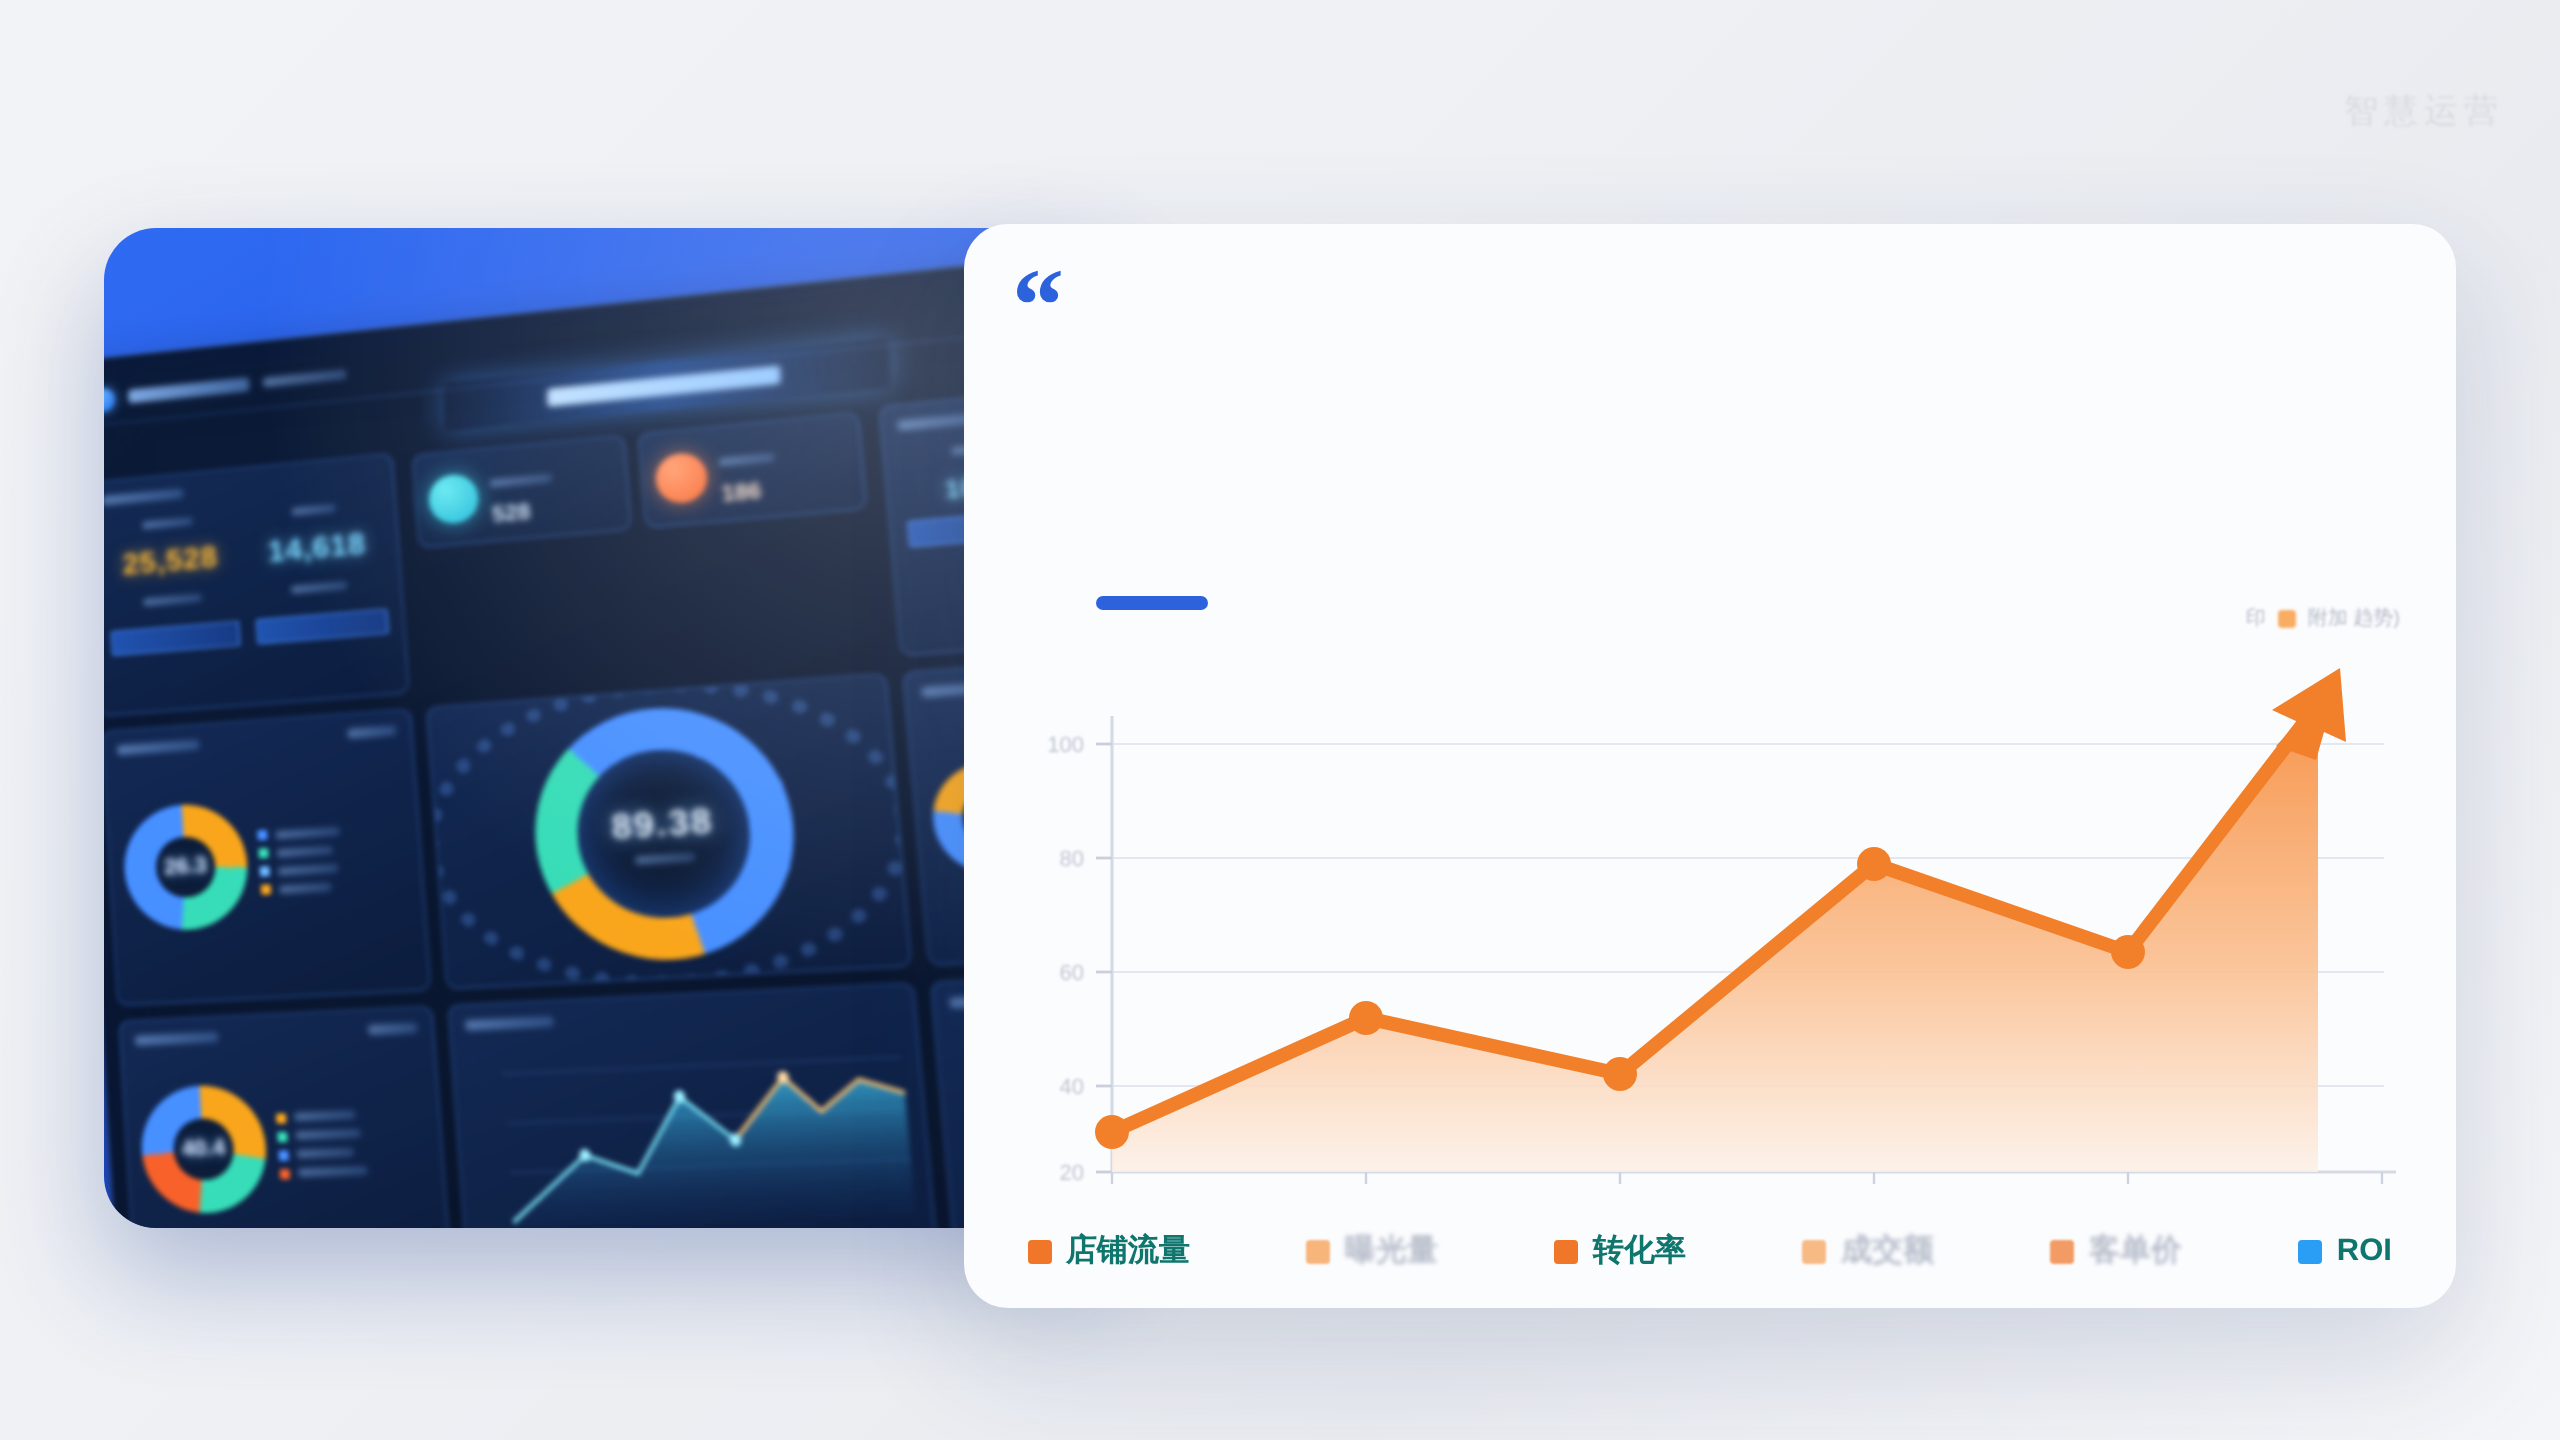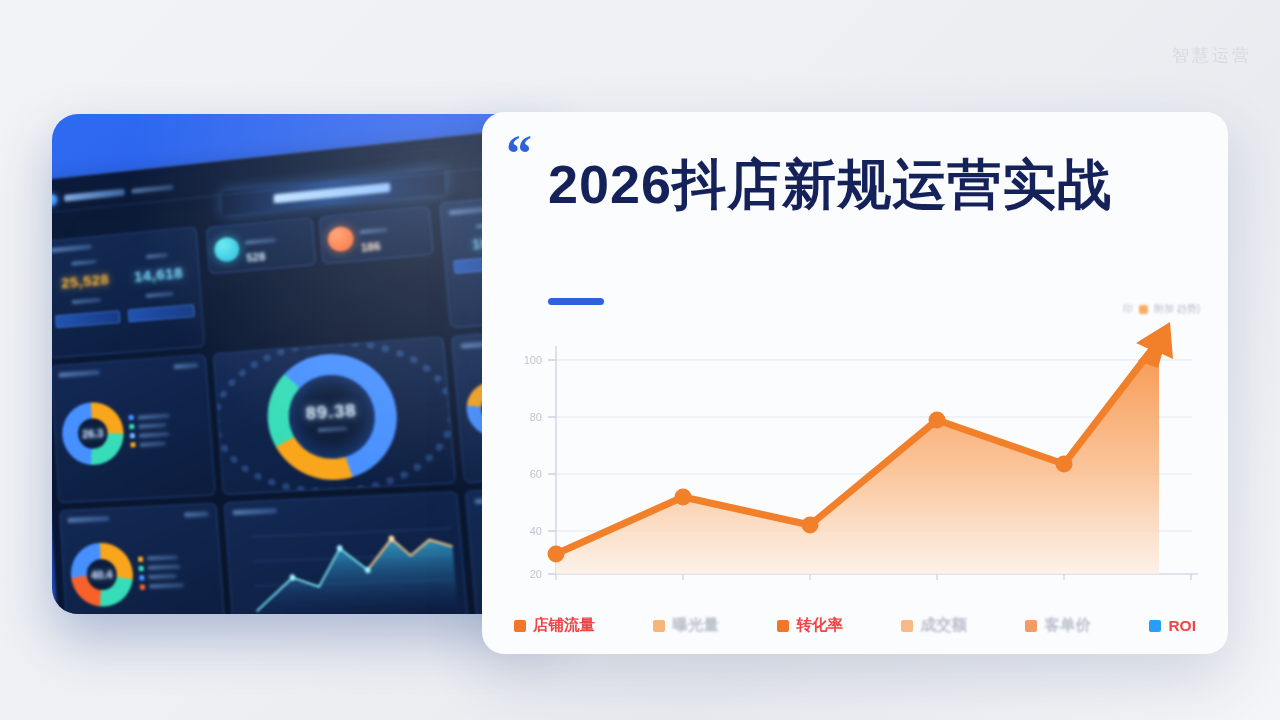--- a/index.html
+++ b/index.html
@@ -244,37 +244,37 @@
     display: flex; align-items: center; gap: 6px;
     filter: blur(.9px);
     opacity:.75;
   }
   .cml-txt { font-size:10px; color:#9aa3b5; }
   .cml-sq { width:9px; height:9px; border-radius:2px; background:#f79330; }
 
   
   .chart {
     position: absolute;
-    left: 16px; top: 200px;
+    left: 16px; top: 212px;
     width: 714px; height: 292px;
   }
   .chart svg { display:block; width:100%; height:100%; }
 
   
   .legend {
     position: absolute;
     left: 14px; right: 14px; bottom: 18px;
     display: flex;
     align-items: center;
     justify-content: space-between;
     padding: 0 18px;
   }
   .leg-item { display:flex; align-items:center; gap:7px; }
   .leg-sq { width:12px; height:12px; border-radius:2px; flex:none; }
-  .leg-label { font-size:15.5px; font-weight:700; color:#ef4444; white-space:nowrap; }
+  .leg-label { font-size:15.5px; font-weight:700; color:#0f766e; white-space:nowrap; }
   .leg-item.faded .leg-label { color:#b9bfcc; font-weight:600; filter: blur(1.1px); }
   .leg-item.faded .leg-sq { opacity:.72; filter: blur(.5px); }
 </style>
 </head>
 <body>
 
 <div id="stage">
 
   <div class="watermark">智慧运营</div>
 
@@ -493,21 +493,20 @@
 
         </div>
       </div>
     </div>
   </div>
 
   <div class="right-card">
 
     <div class="quote-mark">“</div>
 
-    <h1 class="headline">2026抖店新规运营实战</h1>
     <div class="accent-bar"></div>
 
     <div class="chart-minilegend">
       <span class="cml-txt">印</span>
       <span class="cml-sq"></span>
       <span class="cml-txt">附加 趋势)</span>
     </div>
 
     <div class="chart">
       <svg viewBox="0 0 714 292" preserveAspectRatio="none">

